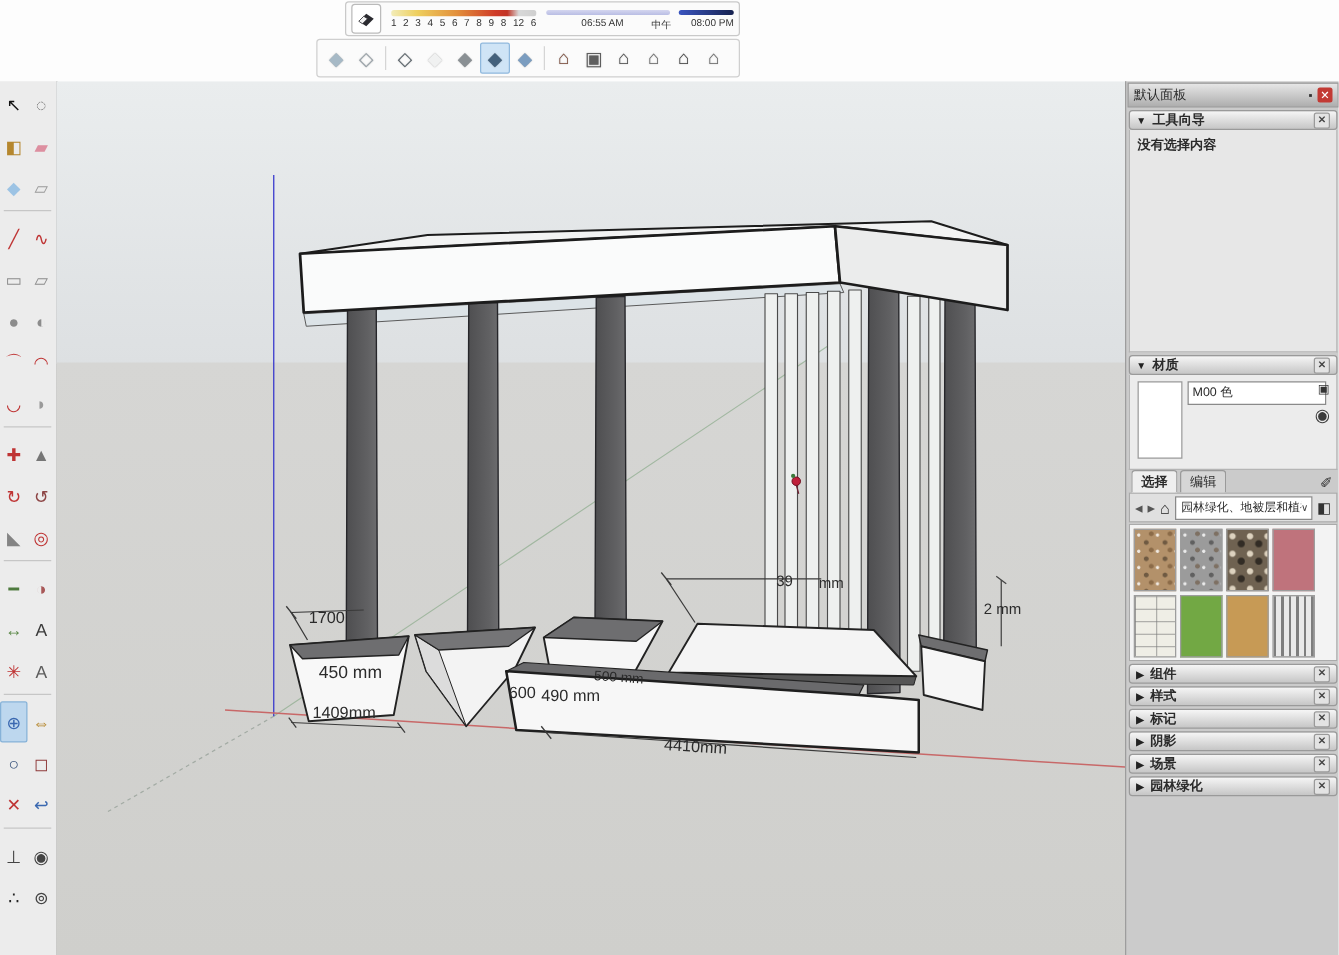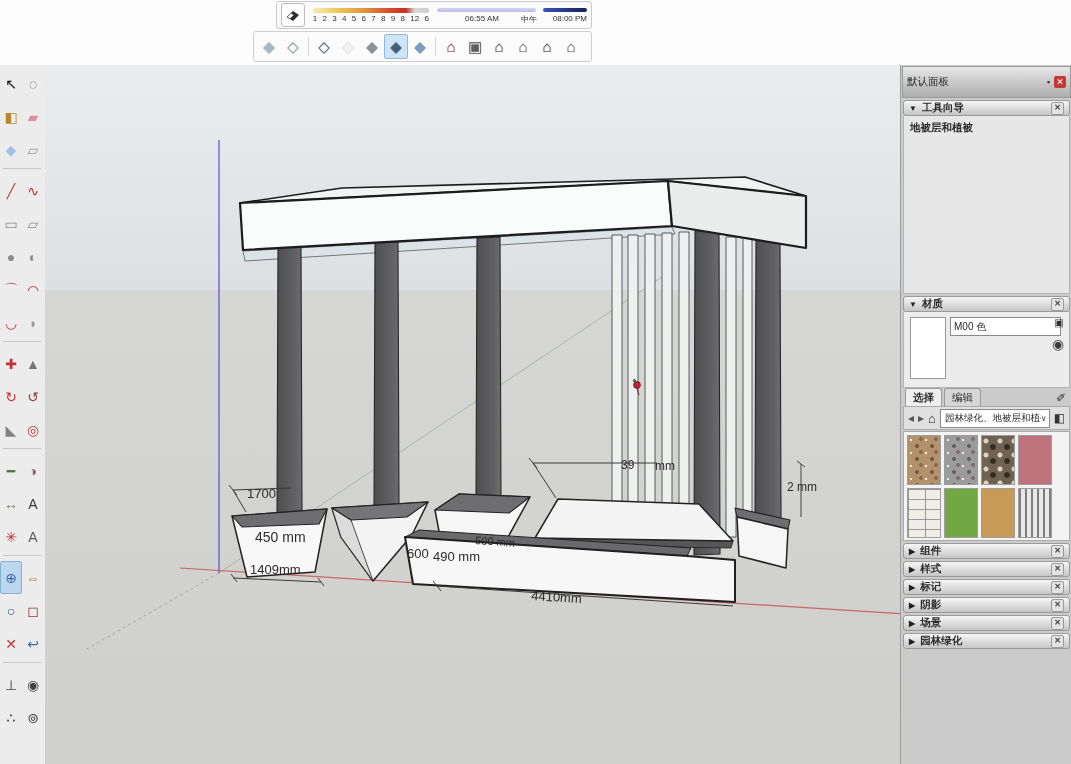--- a/index.html
+++ b/index.html
@@ -38,21 +38,21 @@
   .tool.active{background:#bdd7ee;border:1px solid #86b2d8;box-sizing:border-box;border-radius:2px;}
   .tsep{grid-column:1/-1;height:5px;border-top:1px solid #c6c6c6;margin:2px 3px 0 3px;}
 
   
   .viewport{position:absolute;left:45px;top:65px;width:855px;height:699px;}
   .viewport svg{display:block;}
 
   
   .right-panel{position:absolute;left:900px;top:65px;width:171px;bottom:0;background:#cbcbcb;
       border-left:1px solid #9d9d9d;font-size:10.5px;color:#2b2b2b;}
-  .tray-title{height:32px;margin:1px 1px 2px 1px;background:linear-gradient(#e6e6e6,#aeaeae);
+  .tray-title{height:20px;margin:1px 1px 2px 1px;background:linear-gradient(#e6e6e6,#aeaeae);
       display:flex;align-items:center;padding:0 4px;gap:4px;border:1px solid #9a9a9a;box-sizing:border-box;}
   .tray-title .grow{flex:1;}
   .pin{font-size:9px;color:#333;}
   .closebtn{width:12px;height:12px;background:#c23a34;color:#fff;font-size:9px;line-height:12px;text-align:center;border-radius:2px;}
   .sec-hd{height:16px;margin:2px 2px 0 2px;background:linear-gradient(#f6f6f6,#c6c6c6);border:1px solid #9a9a9a;
       border-radius:3px;display:flex;align-items:center;gap:5px;padding:0 5px;box-sizing:border-box;font-weight:bold;font-size:10.5px;}
   .sec-hd .grow{flex:1;}
   .xsq{width:11px;height:11px;border:1px solid #9a9a9a;background:#e3e3e3;color:#444;font-size:8px;line-height:10px;text-align:center;border-radius:2px;}
   .tri{font-size:8px;color:#222;}
   .entity-body{height:178px;margin:0 2px;background:#e7e7e7;border:1px solid #b5b5b5;border-top:none;box-sizing:border-box;padding:5px 6px;font-weight:bold;}
@@ -406,21 +406,21 @@
       <span class="closebtn">✕</span>
     </div>
 
     <div class="sec-hd">
       <span class="tri">▼</span>
       <span>工具向导</span>
       <span class="grow"></span>
       <span class="xsq">✕</span>
     </div>
     <div class="entity-body">
-      <span>地被层和植被</span>
+      <span>没有选择内容</span>
     </div>
 
     <div class="sec-hd">
       <span class="tri">▼</span>
       <span>材质</span>
       <span class="grow"></span>
       <span class="xsq">✕</span>
     </div>
     <div class="mat-body">
       <div class="mat-preview"></div>

